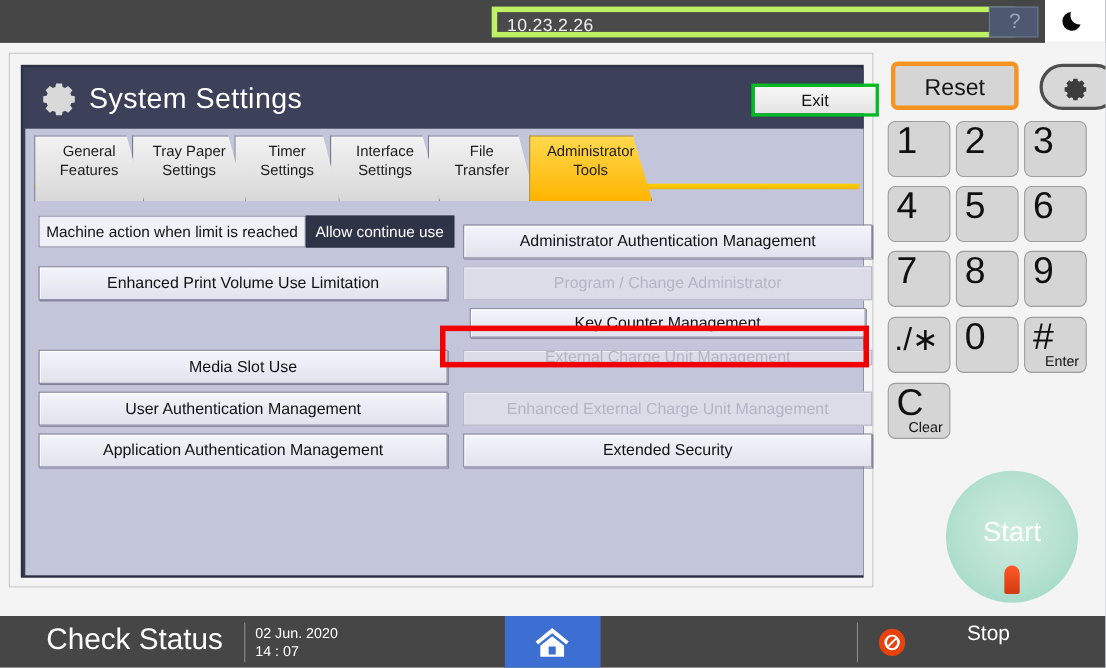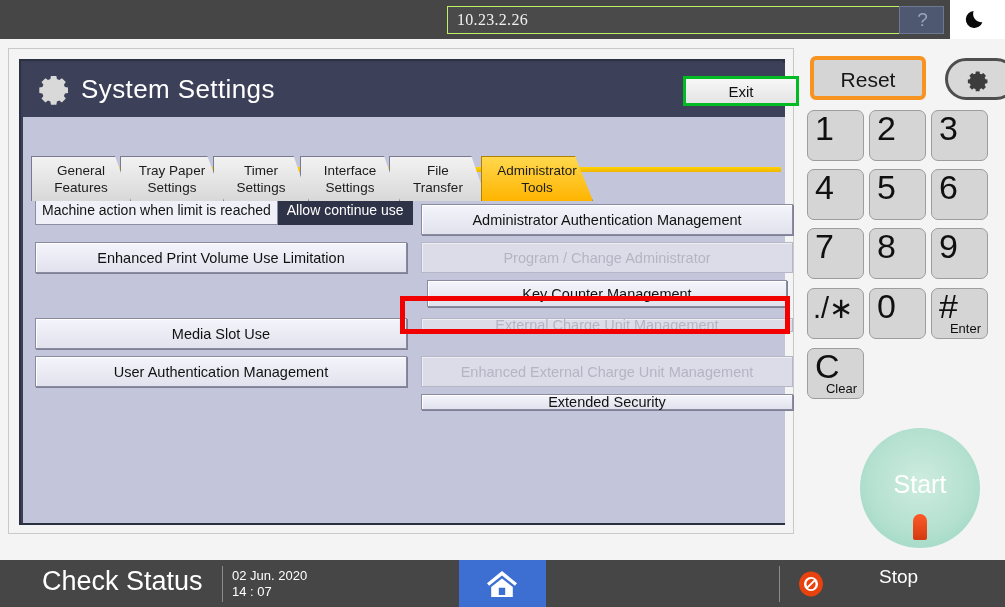--- a/index.html
+++ b/index.html
@@ -7,21 +7,21 @@
     width:1005px;height:607px;overflow:hidden;
     background:#f4f4f4;
     font-family:"Liberation Sans", sans-serif;
     -webkit-font-smoothing:antialiased;
   }
   #root{position:relative;width:1005px;height:607px;}
 
   
   .topbar{position:absolute;left:0;top:0;width:1005px;height:39px;background:#464646;}
   .addr-wrap{position:absolute;left:447px;top:6px;width:476px;height:28px;
-    background:#4a4a4a;border:1px solid #bef264;box-sizing:border-box;font-family:Liberation Serif, serif;}
+    background:#4a4a4a;border:5px solid #bef264;box-sizing:border-box;}
   .addr-text{position:absolute;left:9px;top:4px;font-size:16px;color:#f0f0f0;letter-spacing:.3px;}
   .addr-corner{position:absolute;right:3px;bottom:2px;width:0;height:0;
     border-left:9px solid transparent;border-bottom:9px solid #d6d6d6;}
   .help-btn{position:absolute;left:899px;top:6px;width:45px;height:28px;background:#4f5871;
     border:1px solid #6e7party;border:1px solid #6e7791;box-sizing:border-box;}
   .help-q{position:absolute;left:0;top:2px;width:45px;text-align:center;font-size:19px;color:#9aa3bd;}
   .moon-btn{position:absolute;left:950px;top:0px;width:55px;height:39px;background:#ffffff;}
   .moon-ico{position:absolute;left:15px;top:8px;width:22px;height:22px;}
 
   
@@ -34,24 +34,24 @@
   .gear-title{position:absolute;left:16px;top:11px;width:32px;height:32px;}
   .title-text{position:absolute;left:58px;top:11px;font-size:26px;color:#ffffff;letter-spacing:.4px;}
   .exit-btn{position:absolute;left:660px;top:13px;width:116px;height:30px;
     background:linear-gradient(#f7f7f7,#e4e4e4);border:3px solid #00bb22;box-sizing:border-box;}
   .exit-lbl{position:absolute;left:0;top:4px;width:110px;text-align:center;font-size:15px;color:#111;}
 
   .screen{position:absolute;left:2px;top:56px;width:762px;height:406px;background:#c3c5da;}
 
   
   .tabrow{position:absolute;left:8px;top:6px;width:750px;height:49px;}
-  .tab{position:absolute;top:0;height:45px;
+  .tab{position:absolute;top:0;height:60px;
     background:linear-gradient(#f2f2f2,#d8d8d8);
     border:1px solid #7a7a8f;border-bottom:none;box-sizing:border-box;
-    clip-path:polygon(0 0,84% 0,100% 100%,0 100%);margin-top:33px;}
+    clip-path:polygon(0 0,84% 0,100% 100%,0 100%);}
   .tab.active{background:linear-gradient(#ffd84d,#ffb400);border-color:#b08000;z-index:3;}
   .tab-lbl{position:absolute;left:0;top:5px;width:100%;text-align:center;
     font-size:13.5px;color:#1b1b1b;line-height:17px;}
   .tab.active .tab-lbl{color:#1b1b1b;}
   .tab-underline{position:absolute;left:8px;top:50px;width:750px;height:5px;
     background:linear-gradient(#ffd300,#f0b400);}
 
   
   .content{position:absolute;left:8px;top:57px;width:750px;height:344px;}
 
@@ -182,37 +182,40 @@
 
           <div class="btn" style="left:4px;top:68px;width:372px;height:31px;">
             <div class="lbl">Enhanced Print Volume Use Limitation</div>
           </div>
           <div class="btn" style="left:4px;top:144px;width:372px;height:31px;">
             <div class="lbl">Media Slot Use</div>
           </div>
           <div class="btn" style="left:4px;top:182px;width:372px;height:31px;">
             <div class="lbl">User Authentication Management</div>
           </div>
+          <div class="btn" style="left:4px;top:220px;width:372px;height:31px;">
+            <div class="lbl">Application Authentication Management</div>
+          </div>
 
           <div class="btn" style="left:390px;top:30px;width:372px;height:31px;">
             <div class="lbl">Administrator Authentication Management</div>
           </div>
           <div class="btn disabled" style="left:390px;top:68px;width:372px;height:31px;">
             <div class="lbl">Program / Change Administrator</div>
           </div>
           <div class="btn" style="left:396px;top:106px;width:360px;height:27px;">
             <div class="lbl">Key Counter Management</div>
           </div>
           <div class="btn disabled" style="left:390px;top:144px;width:372px;height:14px;">
             <div class="lbl">External Charge Unit Management</div>
           </div>
           <div class="btn disabled" style="left:390px;top:182px;width:372px;height:31px;">
             <div class="lbl">Enhanced External Charge Unit Management</div>
           </div>
-          <div class="btn" style="left:390px;top:220px;width:372px;height:16px;">
+          <div class="btn" style="left:390px;top:220px;width:372px;height:31px;">
             <div class="lbl">Extended Security</div>
           </div>
 
           <div class="pagenum">2／6</div>
           <div class="pgbtn" style="left:600px;width:92px;">
             <div class="pg-ico">▲</div>
             <div class="pg-lbl">Previous</div>
           </div>
           <div class="pgbtn" style="left:698px;width:86px;">
             <div class="pg-ico">▼</div>

